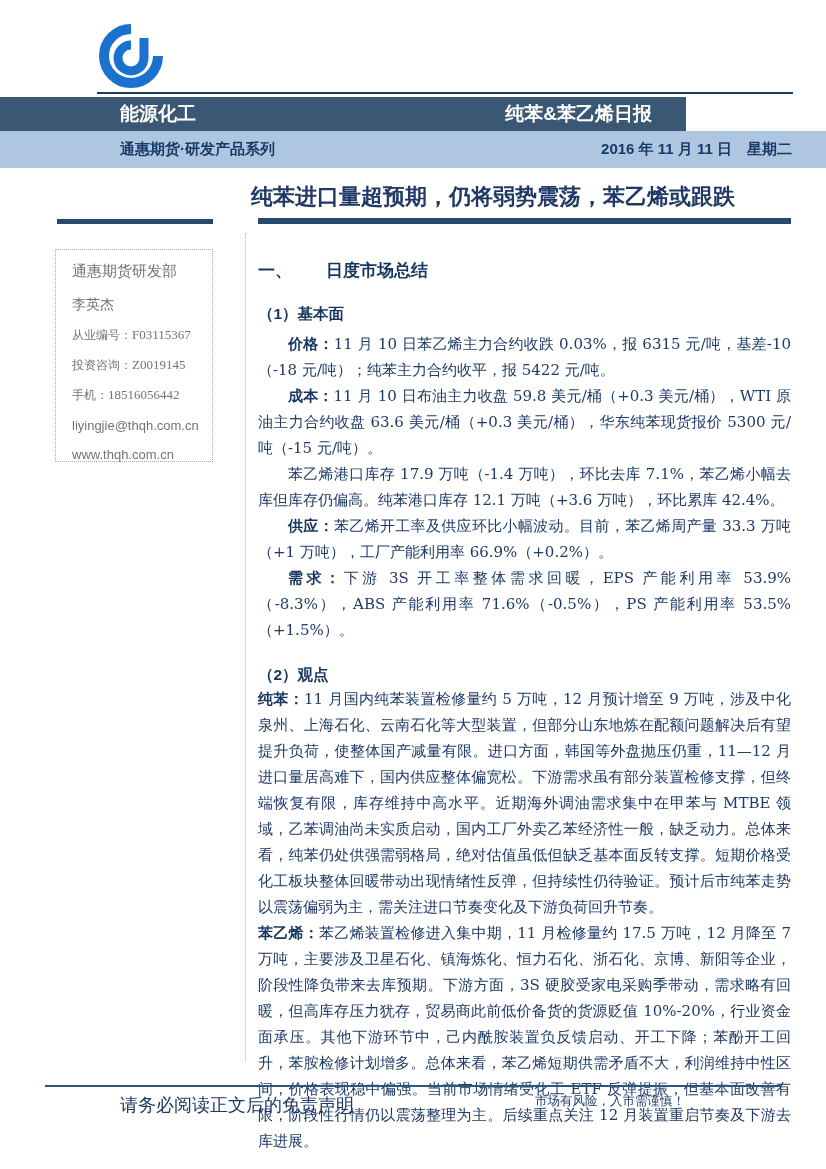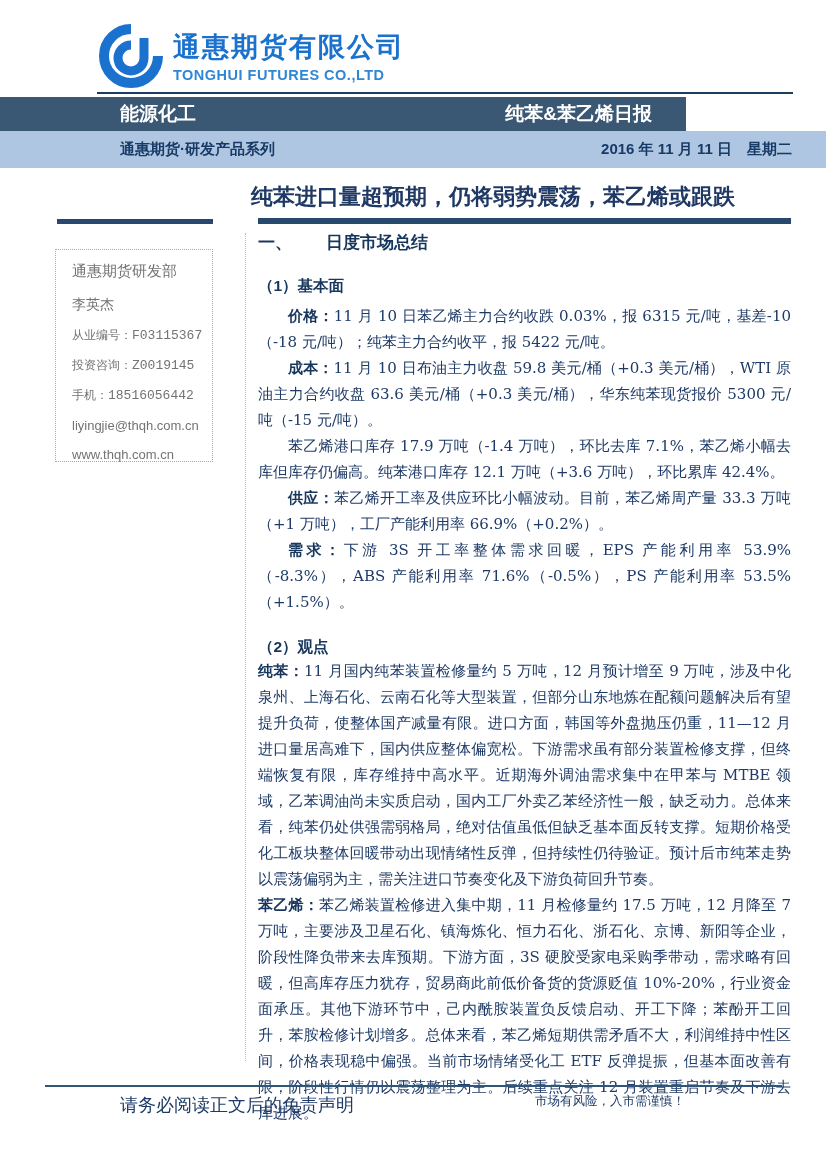--- a/index.html
+++ b/index.html
@@ -38,26 +38,26 @@
   
   .sidebar-box {
     position:absolute; left:55px; top:249px; width:158px; height:213px;
     border:1px dotted #a8a8a8; box-sizing:border-box; padding:12px 8px 0 16px;
     color:#737373;
   }
   .cjk-serif { font-family:"DejaVu Serif","Liberation Serif",serif; }
   .sb-dept { font-size:15px; }
   .sb-name { font-size:14px; margin-top:15px; }
   .sb-row  { margin-top:13px; font-size:12px; }
-  .sb-row .sb-val { font-family:Liberation Mono, monospace; font-size:13px; }
+  .sb-row .sb-val { font-family:Liberation Serif, serif; font-size:13px; }
   .sb-link { margin-top:14px; font-size:13px; font-family:"Liberation Sans",sans-serif; }
   .v-divider { position:absolute; left:245px; top:233px; height:828px; width:0; border-left:1px dotted #bdbdbd; }
   
   .main { position:absolute; left:258px; top:231px; width:533px; color:#1e3a66; }
-  .h1 { font-size:17px; font-weight:bold; color:#17365d; }
+  .h1 { font-size:17px; font-weight:bold; color:#17365d;margin-top:28px; }
   .h2 { font-size:15.5px; font-weight:bold; color:#17365d; margin-top:22px; }
   .main p {
     margin:0; font-family:"DejaVu Serif","Liberation Serif",serif;
     font-size:15px; line-height:26px; text-align:justify;
   }
   .main p.first { margin-top:6px; }
   .indent { text-indent:2em; }
   .lead { font-weight:bold; color:#17365d; }
   
   .footer-line { position:absolute; left:45px; top:1085px; width:737px; height:2px; background:#2f5578; }
@@ -67,24 +67,20 @@
 </head>
 <body>
 
 <div class="page">
 
   <div class="logo-row">
     <svg class="logo-mark" viewBox="0 0 64 64">
       <path d="M32 5 a27 27 0 1 0 27 27" fill="none" stroke="#1b72ce" stroke-width="10"></path>
       <path d="M45 14 L45 34 a13 13 0 1 1 -13 -13" fill="none" stroke="#1b72ce" stroke-width="9"></path>
     </svg>
-    <div class="logo-text">
-      <div class="logo-cn">通惠期货有限公司</div>
-      <div class="logo-en">TONGHUI FUTURES CO.,LTD</div>
-    </div>
   </div>
   <div class="logo-rule"></div>
 
   <div class="bar-dark">
     <span>能源化工</span>
     <span>纯苯&amp;苯乙烯日报</span>
   </div>
   <div class="bar-light">
     <span>通惠期货·研发产品系列</span>
     <span>2016 年 11 月 11 日　星期二</span>

